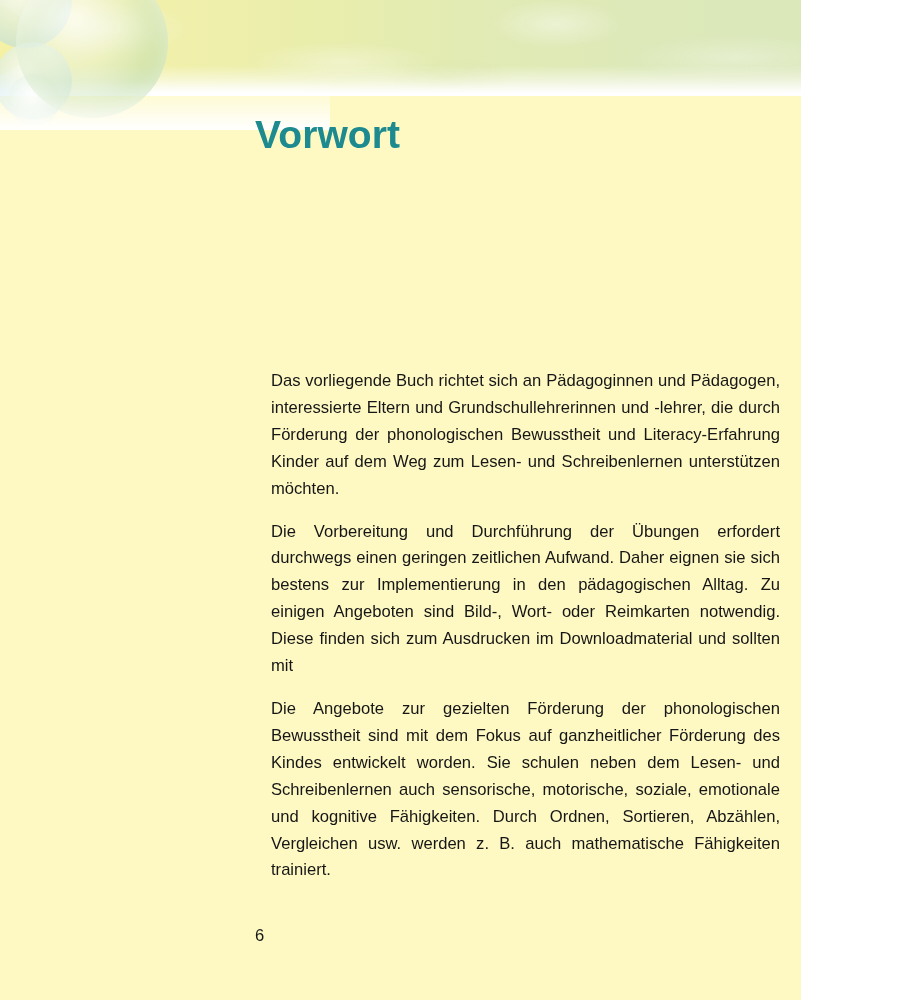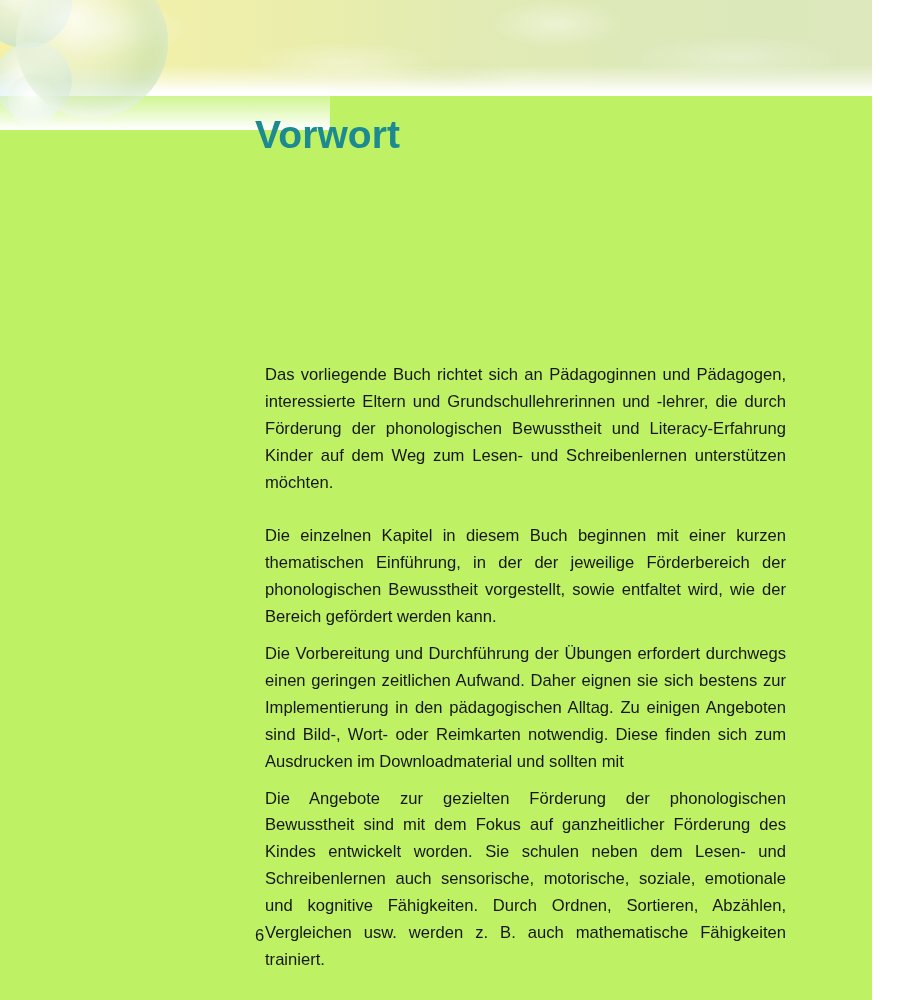--- a/index.html
+++ b/index.html
@@ -11,24 +11,24 @@
     width: 897px;
     height: 1000px;
     background: #ffffff;
     font-family: "Liberation Sans", sans-serif;
     overflow: hidden;
     position: relative;
   }
 
   .page {
     position: relative;
-    width: 872px;
+    width: 801px;
     height: 1000px;
     overflow: hidden;
-    background: #bef264;
+    background: #fef9c3;
   }
 
   
   .banner {
     position: absolute;
     left: 0;
     top: 0;
     width: 897px;
     height: 96px;
     overflow: hidden;
@@ -176,21 +176,21 @@
     font-size: 16.6px;
     line-height: 26.9px;
     color: #161616;
     text-align: justify;
     text-justify: inter-word;
     -webkit-hyphens: none;
     hyphens: none;
   }
 
   .body-text p {
-    margin: 10px;
+    margin: 16px;
     text-align: justify;
   }
 
   .body-text p.gap-before {
     margin-top: 26.9px;
   }
 
   
   .body-text p:last-child {
     text-align: justify;
@@ -222,20 +222,19 @@
     <div class="bubble bubble-blue-bottom"></div>
     <div class="bubble bubble-pale"></div>
     <div class="bubble bubble-green-large"></div>
     <div class="bubble-fade"></div>
   </div>
 
   <h1 class="page-title">Vorwort</h1>
 
   <div class="body-text">
     <p>Das vorliegende Buch richtet sich an Pädagoginnen und Pädagogen, interessierte Eltern und Grundschullehrerinnen und -lehrer, die durch Förderung der phonologischen Bewusstheit und Literacy-Erfahrung Kinder auf dem Weg zum Lesen- und Schreibenlernen unterstützen möchten.</p>
-    <p class="gap-before">Die einzelnen Kapitel in diesem Buch beginnen mit einer kurzen thematischen Einführung, in der der jeweilige Förderbereich der phonologischen Bewusstheit vorgestellt, sowie entfaltet wird, wie der Bereich gefördert werden kann.</p>
     <p>Die Vorbereitung und Durchführung der Übungen erfordert durchwegs einen geringen zeitlichen Aufwand. Daher eignen sie sich bestens zur Implementierung in den pädagogischen Alltag. Zu einigen Angeboten sind Bild-, Wort- oder Reimkarten notwendig. Diese finden sich zum Ausdrucken im Downloadmaterial und sollten mit</p>
     <p>Die Angebote zur gezielten Förderung der phonologischen Bewusstheit sind mit dem Fokus auf ganzheitlicher Förderung des Kindes entwickelt worden. Sie schulen neben dem Lesen- und Schreibenlernen auch sensorische, motorische, soziale, emotionale und kognitive Fähigkeiten. Durch Ordnen, Sortieren, Abzählen, Vergleichen usw. werden z. B. auch mathematische Fähigkeiten trainiert.</p>
   </div>
 
   <div class="page-number">6</div>
 
 </div>
 
 </body></html>

